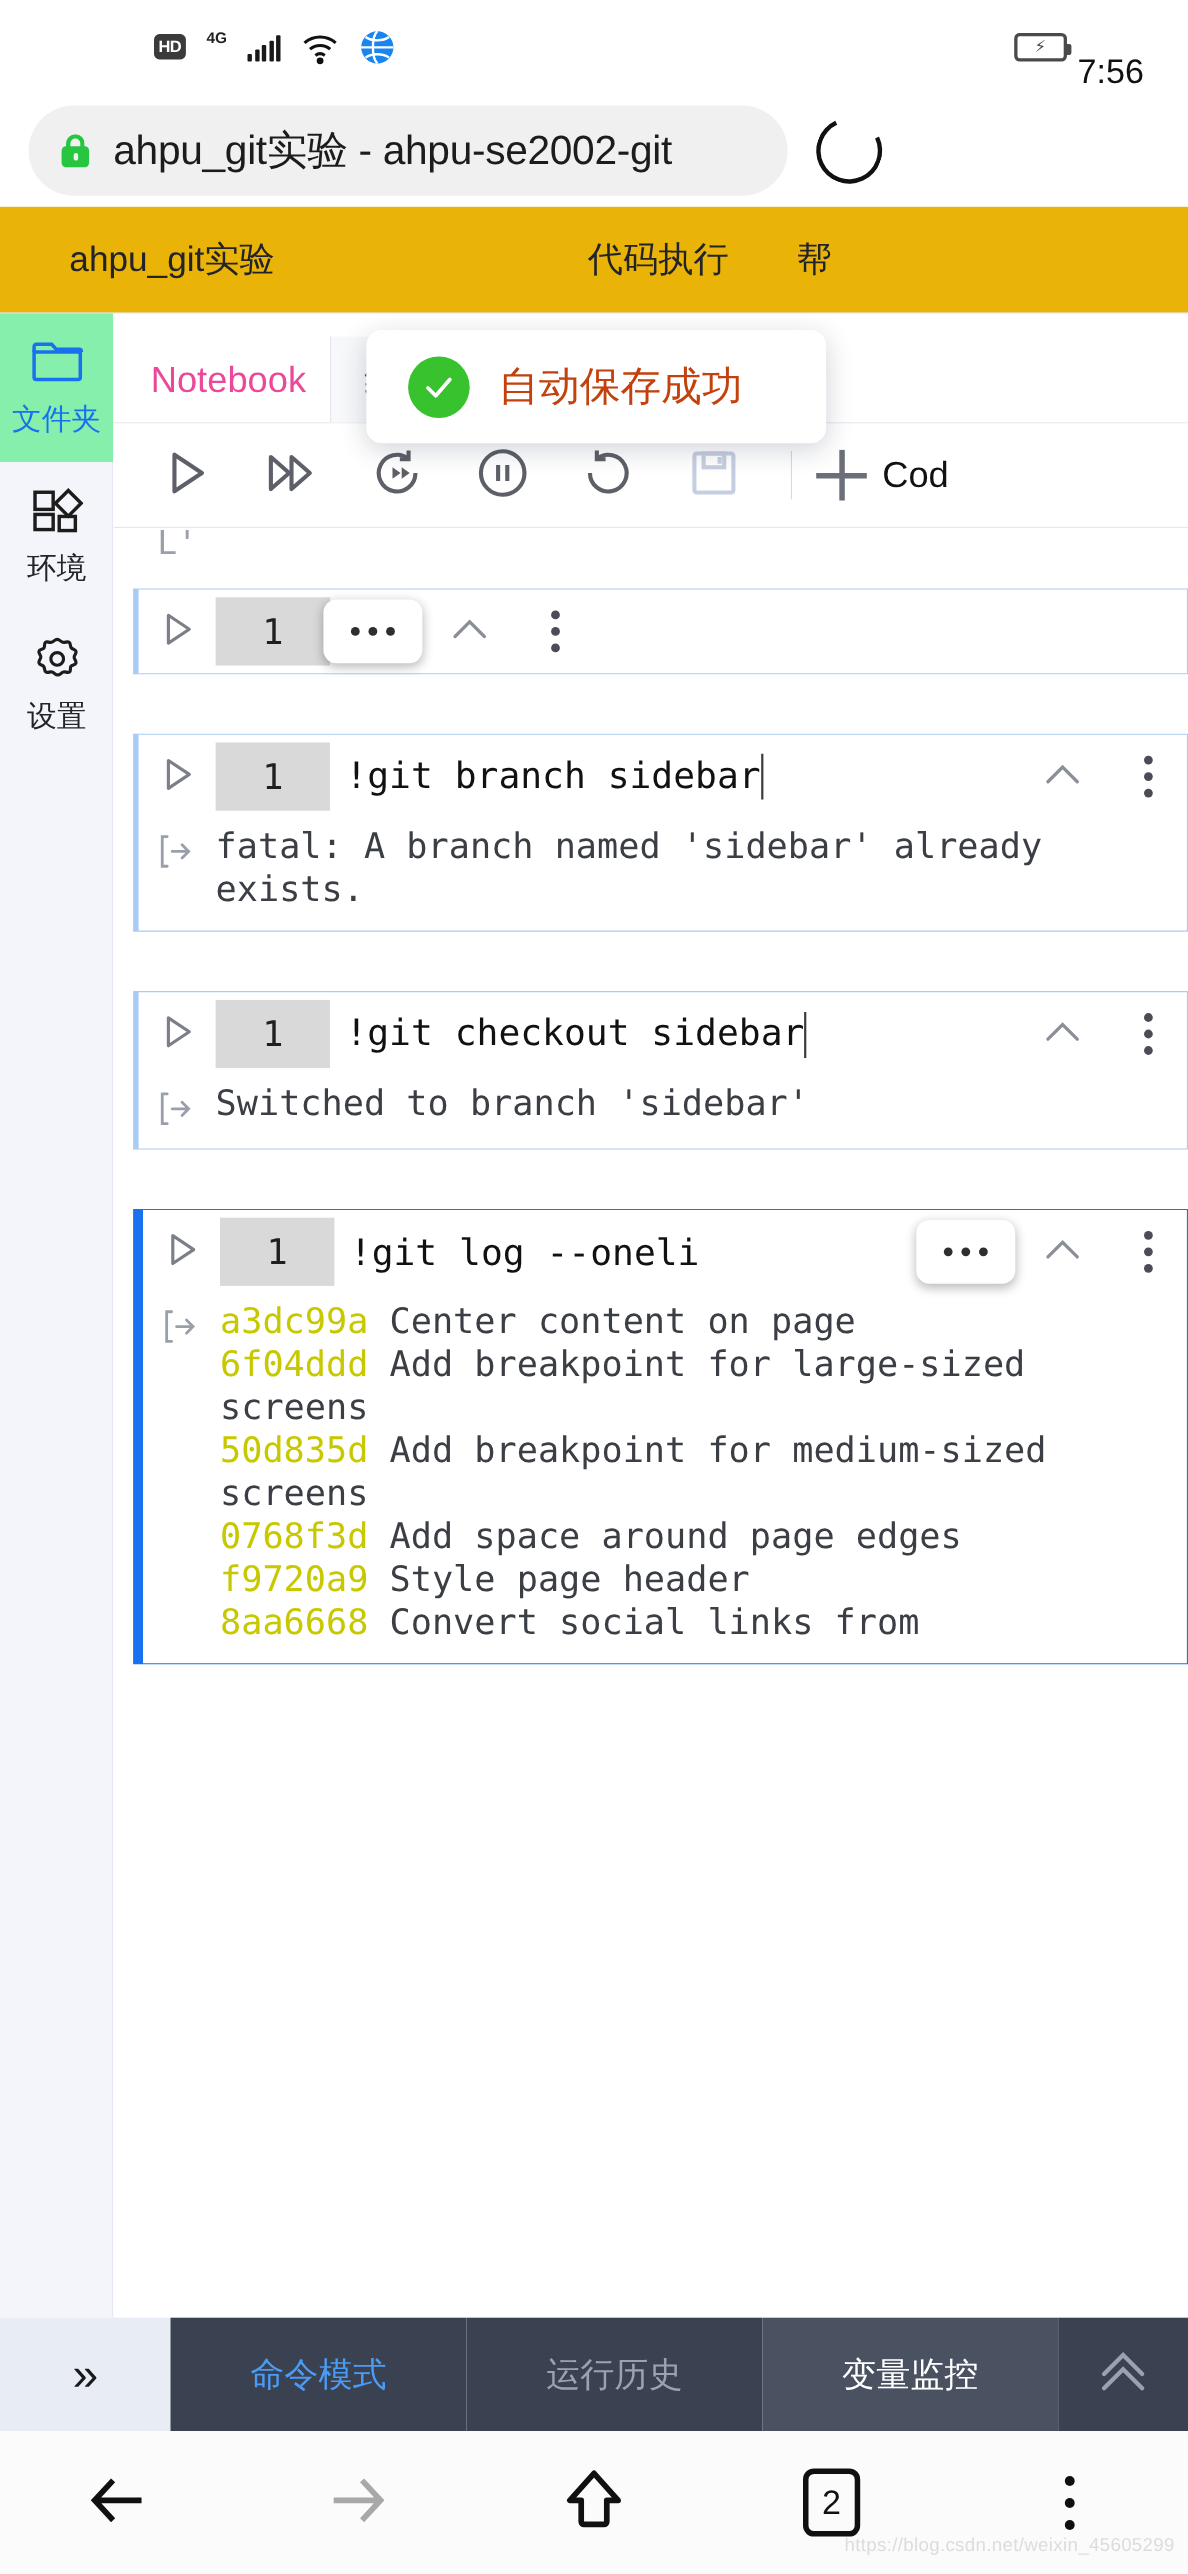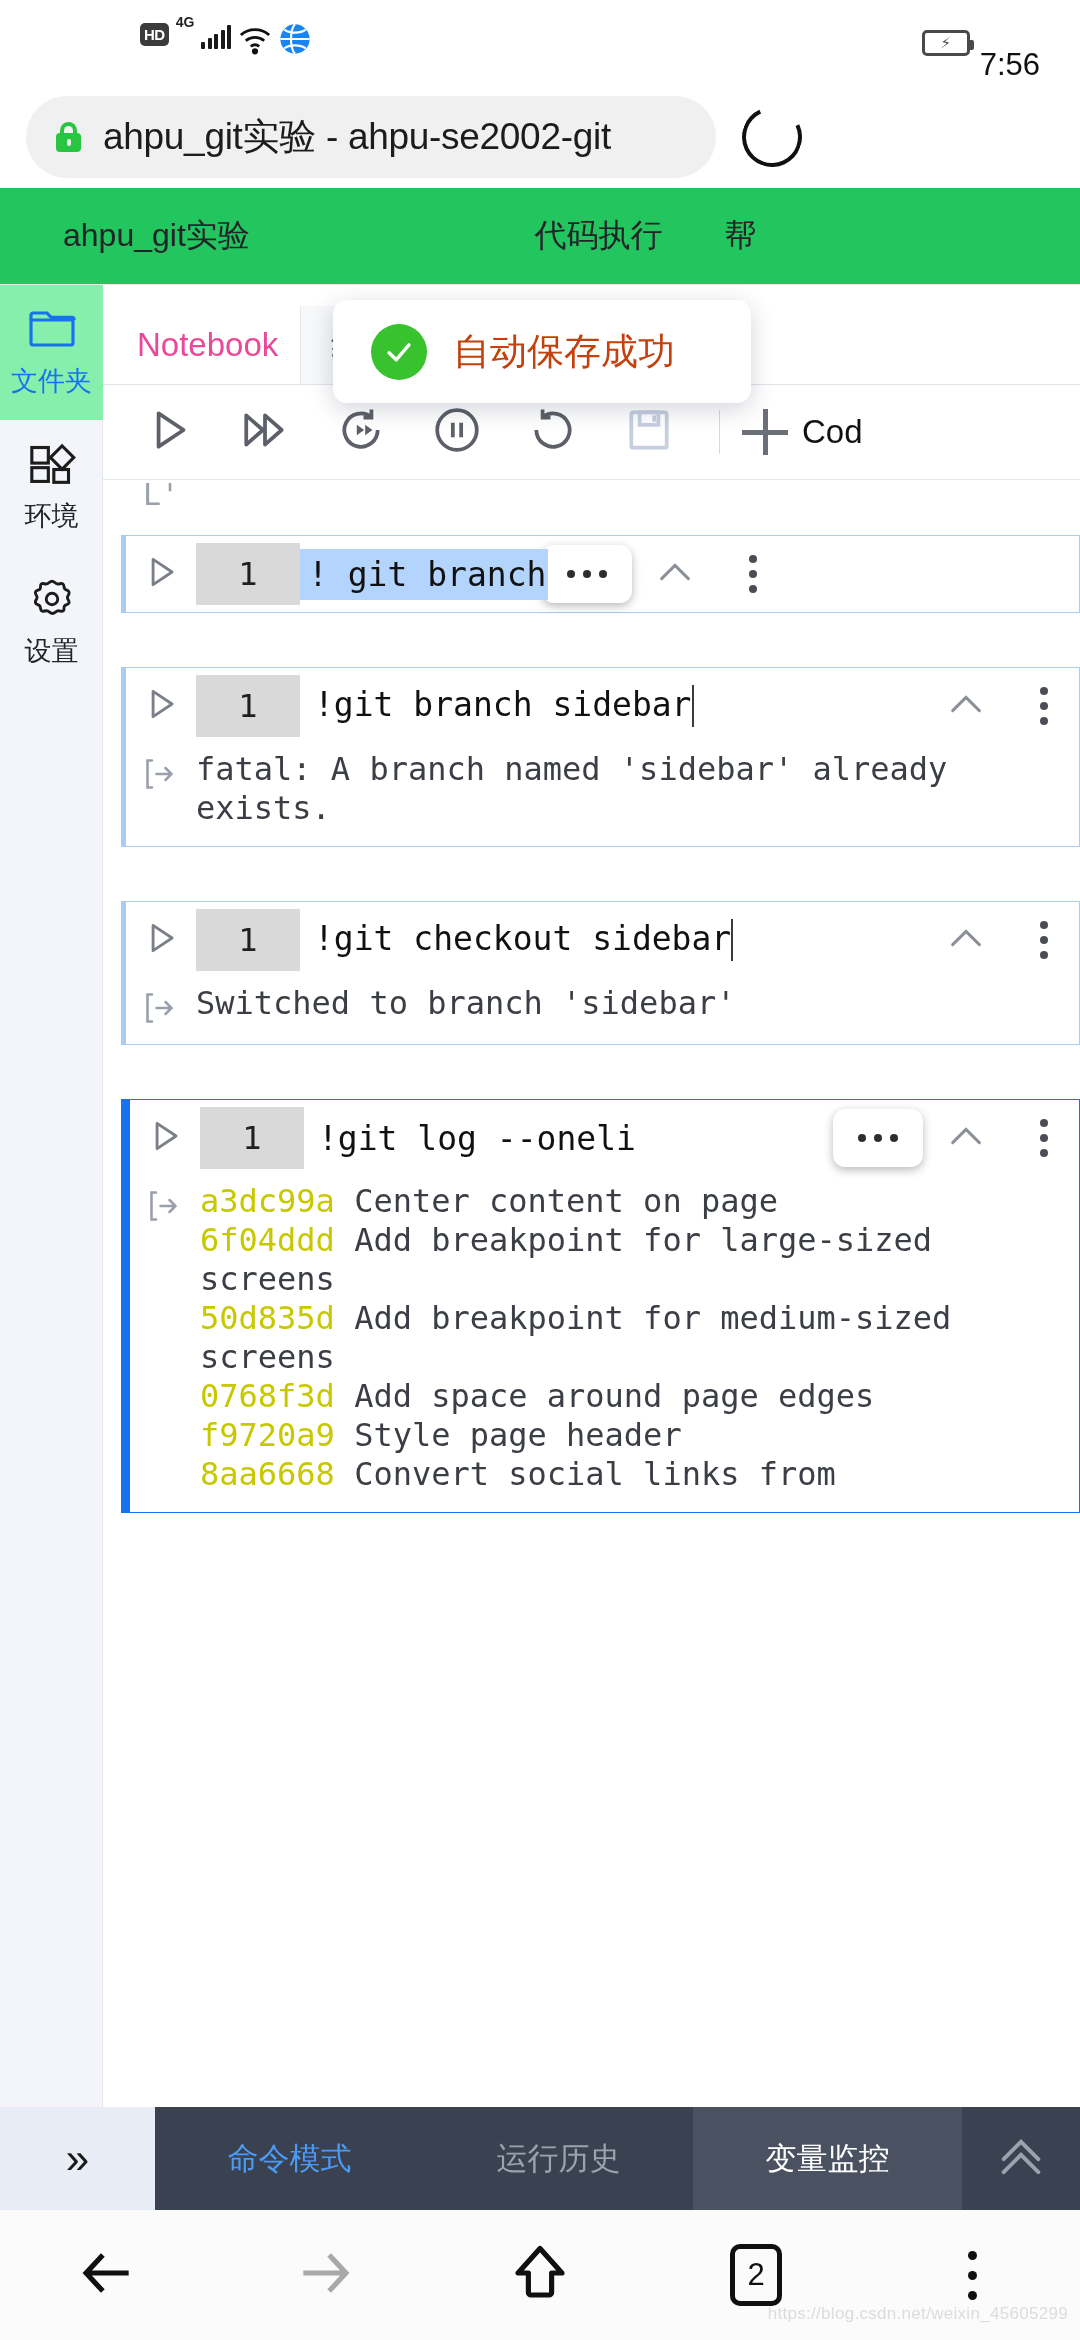--- a/index.html
+++ b/index.html
@@ -10,21 +10,21 @@
     overflow: hidden;
   }
   .screen { position: relative; width: 1080px; height: 2340px; background:#fff; }
 
   
   .statusbar {
     position:absolute; top:0; left:0; width:1080px; height:85px;
     display:flex; align-items:center; justify-content:space-between;
     padding: 0 40px 0 140px;
   }
-  .sb-left { display:flex; align-items:flex-start; gap:7px; height:40px;}
+  .sb-left { display:flex; align-items:center; gap:19px; height:40px;}
   .sb-right { display:flex; align-items:center; gap:10px; }
   .hd-badge {
     background:#3b3b3b; color:#fff; font-size:15px; font-weight:bold;
     border-radius:5px; padding:3px 4px; letter-spacing:-0.5px; line-height:1;
     height:23px; display:flex; align-items:center;
   }
   .fourg { font-size:14px; color:#222; position:relative; top:-9px; font-weight:600;}
   .bars { display:flex; align-items:flex-end; gap:2.5px; height:26px;}
   .bars i { width:4px; background:#1a1a1a; display:block; border-radius:1px;}
   .bars i:nth-child(1){height:7px;} .bars i:nth-child(2){height:11px;}
@@ -57,21 +57,21 @@
   .reload-btn { width:112px; display:flex; align-items:center; justify-content:center; }
   .reload {
     width:60px;height:60px;border-radius:50%;
     border:4.5px solid #111; border-top-color:transparent;
     transform: rotate(20deg);
   }
 
   
   .menubar {
     position:absolute; top:188px; left:0; width:1080px; height:97px;
-    background:#22c55e; border-bottom:1px solid #e3e7ef;
+    background:#eab308; border-bottom:1px solid #e3e7ef;
     display:flex; align-items:center;
   }
   .menu-item { font-size:32px; color:#23242a; white-space:nowrap; }
   .menu-item.m1 { margin-left:63px; }
   .menu-item.m2 { margin-left:150px; }
   .menu-item.m3 { margin-left:60px; }
   .menu-item.m4 { margin-left:62px; }
 
   
   .sidebar {
@@ -385,21 +385,20 @@
       <div class="cell">
         <div class="cell-input">
           <span class="runbtn">
             <span>
               <svg viewBox="0 0 24 24" fill="none" stroke="#7b7f87" stroke-width="1.8" stroke-linejoin="round">
                   <path d="M7 4l12 8-12 8z"></path>
                 </svg>
             </span>
           </span>
           <span class="prompt">1</span>
-          <span class="code hl">! git branch</span>
           <span class="dots">
               <i></i>
               <i></i>
               <i></i>
             </span>
           <span class="chev">
             <span>
               <svg viewBox="0 0 24 24" fill="none" stroke="#8b8f97" stroke-width="1.8" stroke-linecap="round">
                   <path d="M4 16l8-8 8 8"></path>
                 </svg>

